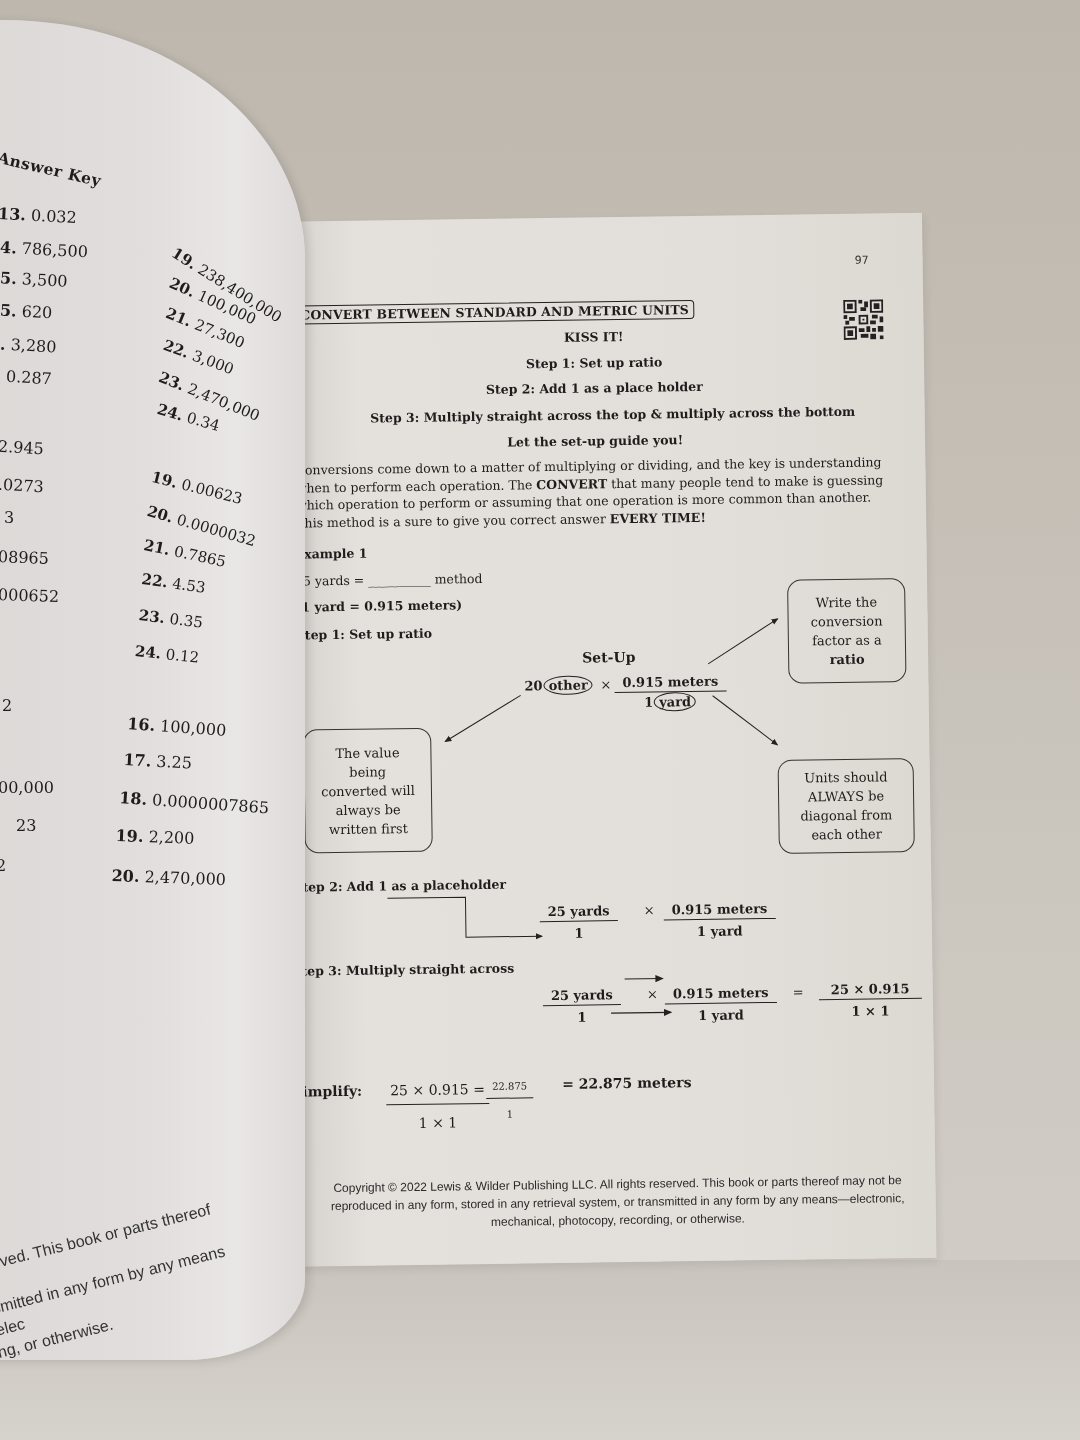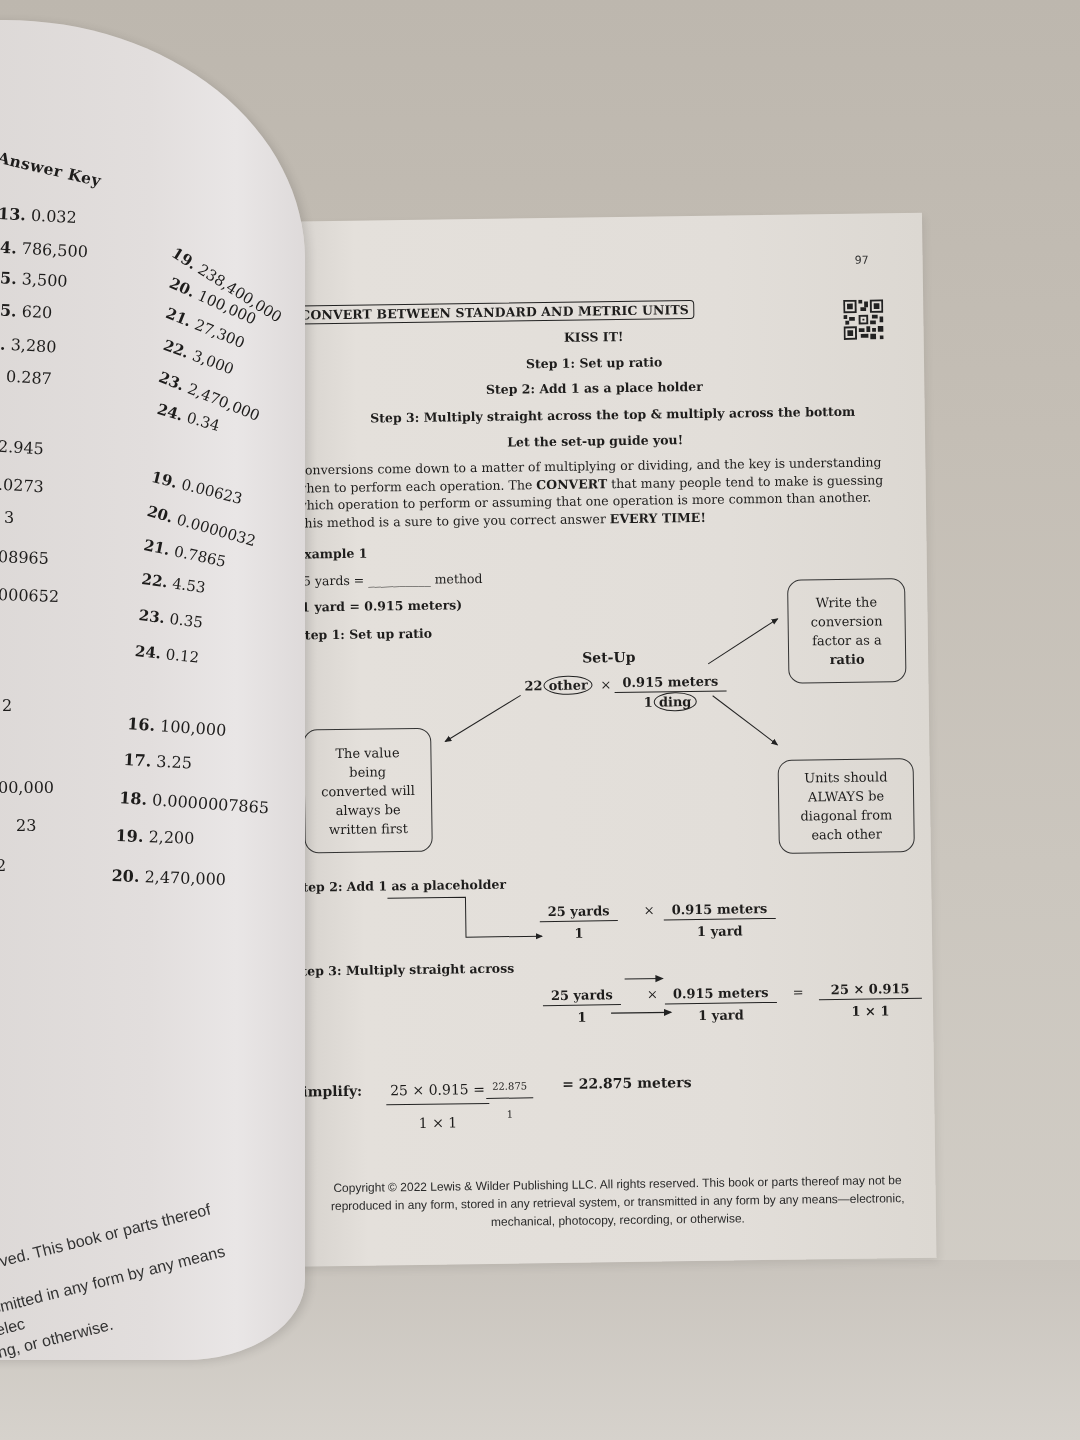--- a/index.html
+++ b/index.html
@@ -153,26 +153,26 @@
   <div class="plain" style="left:28px; top:352px;">
     <span>25 yards =</span>
     <span>__________</span>
     <span>method</span>
   </div>
   <div class="plain bold" style="left:28px; top:378px;">(1 yard = 0.915 meters)</div>
   <div class="plain bold" style="left:28px; top:406px;">Step 1: Set up ratio</div>
 
   <div class="plain bold" style="left:314px; top:432px; font-size:14px;">Set-Up</div>
   <div class="plain bold" style="left:256px; top:458px; font-size:13px;">
-    <span>22</span><span class="circ">other</span>
+    <span>20</span><span class="circ">other</span>
   </div>
   <div class="op" style="left:332px; top:460px;">×</div>
   <div class="frac" style="left:346px; top:458px;">
     <span class="num">0.915 meters</span>
-    <span class="den" style="padding-top:0;"><span>1</span><span class="circ">ding</span></span>
+    <span class="den" style="padding-top:0;"><span>1</span><span class="circ">yard</span></span>
   </div>
 
   <div class="note-box" style="left:520px; top:365px; width:118px; height:104px;">
     <div>
       <div>Write the</div>
       <div>conversion</div>
       <div>factor as a</div>
       <div class="bold">ratio</div>
     </div>
   </div>

